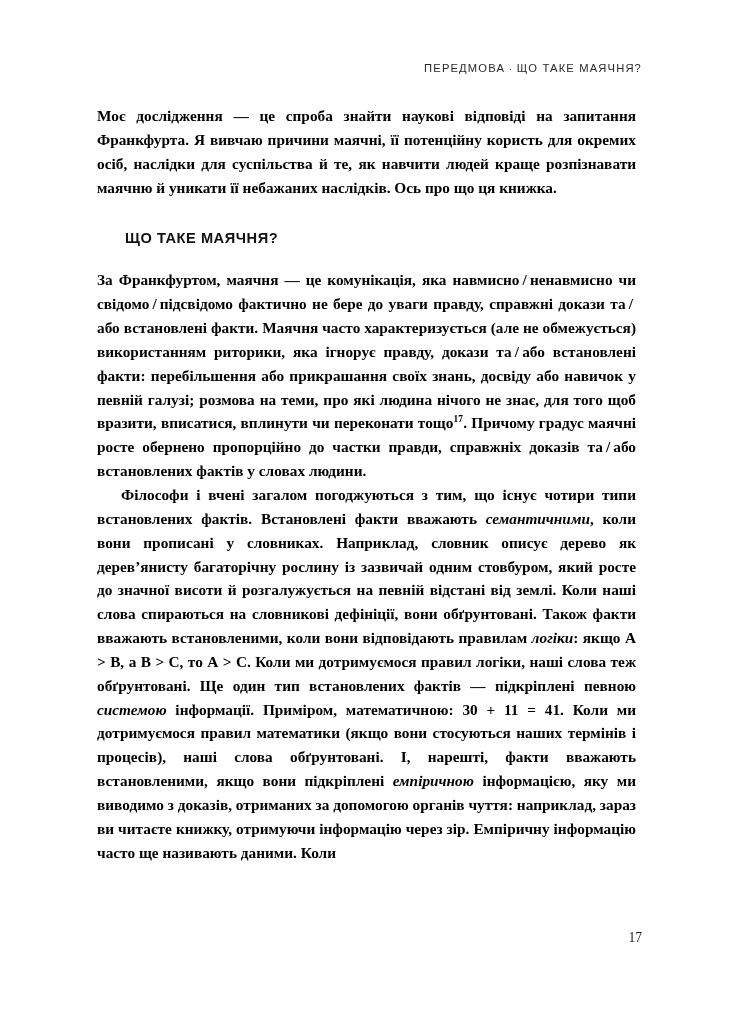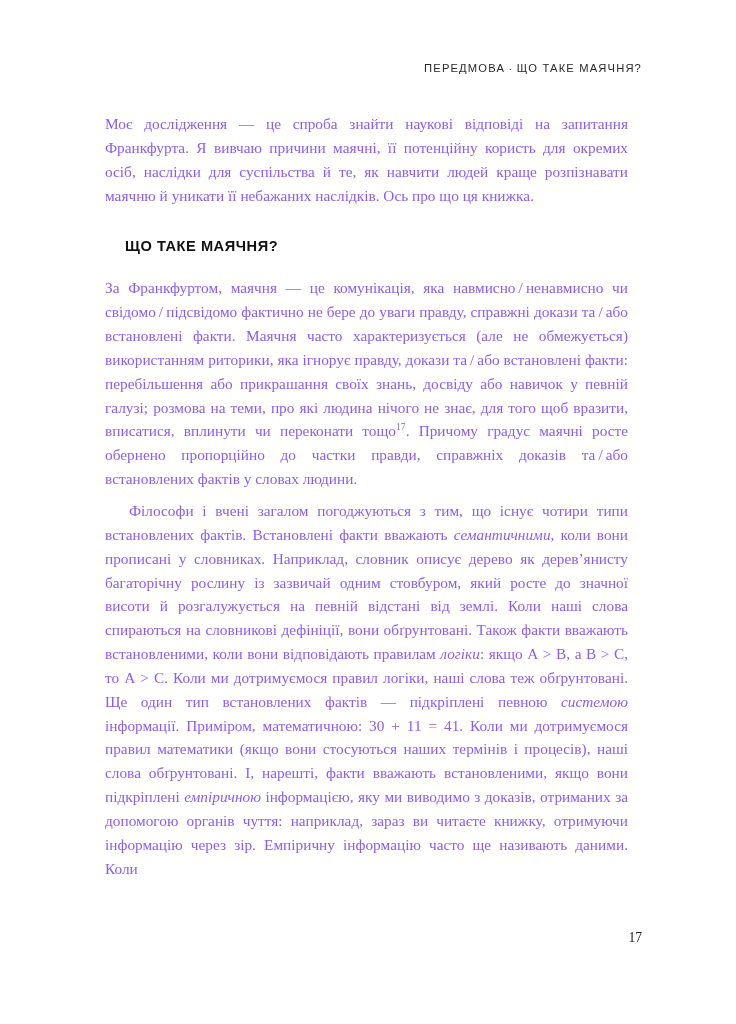--- a/index.html
+++ b/index.html
@@ -42,28 +42,29 @@
 
   
   .textblock {
     position: absolute;
     left: 97px;
     top: 104px;
     width: 539px;
   }
 
   p.body {
-    margin: 8px;
+    margin: 0;
     font-size: 15.3px;
     line-height: 23.85px;
     text-align: justify;
     text-justify: inter-word;
     hyphens: manual;
-    color: #8b5cf6;
+    color: #000000;
     letter-spacing: 0.01px;
+    font-weight: bold;
   }
   p.body.indent {
     text-indent: 24px;
   }
 
   
   h2.section-title {
     margin: 0;
     padding: 0;
     font-family: "Liberation Sans", "DejaVu Sans", sans-serif;

